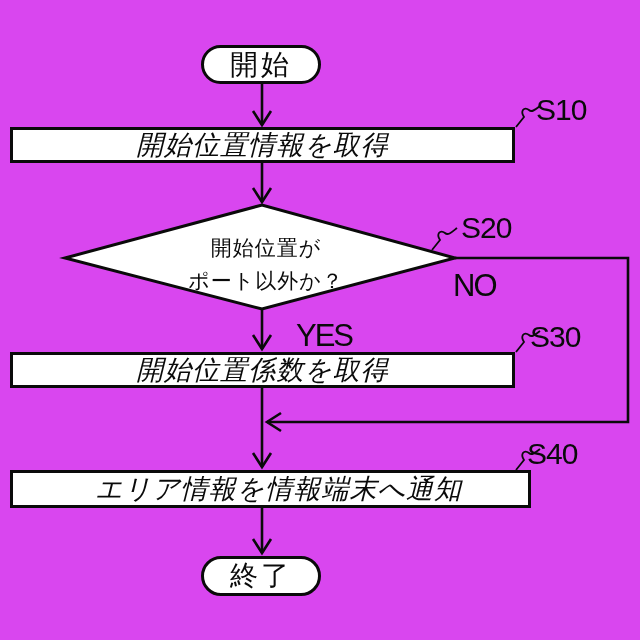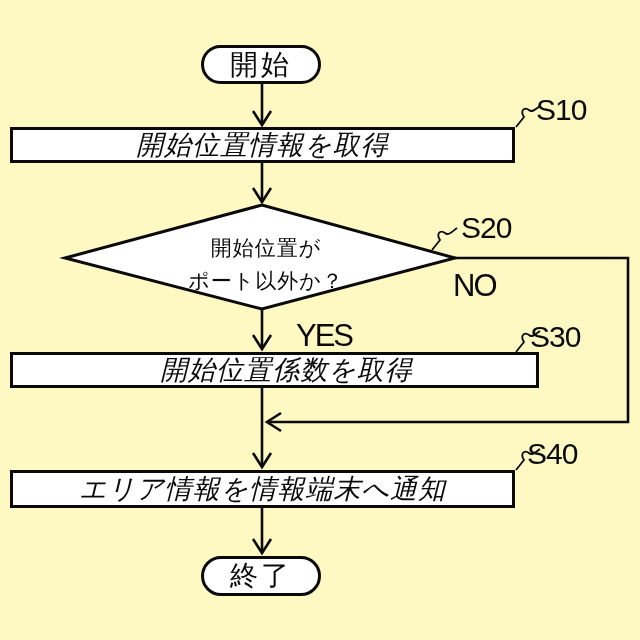--- a/index.html
+++ b/index.html
@@ -1,34 +1,34 @@
 <!DOCTYPE html>
 <html><head>
 <meta charset="utf-8">
 <style>
   html,body { margin:0; padding:0; background:#ffffff; }
   .canvas {
-    position:relative; width:640px; height:640px; background:#fef9c3;
+    position:relative; width:640px; height:640px; background:#d946ef;
     font-family:"Liberation Sans","DejaVu Sans",sans-serif; color:#0a0a0a;
     overflow:hidden;
   }
   svg.layer { position:absolute; left:0; top:0; width:640px; height:640px; }
   .shape   { stroke:#0a0a0a; stroke-width:3; fill:#ffffff; }
   .conn    { stroke:#0a0a0a; stroke-width:2.6; fill:none; }
   .arrowhead { stroke:#0a0a0a; stroke-width:2.6; fill:none; stroke-linejoin:miter; }
   .leader  { stroke:#0a0a0a; stroke-width:1.8; fill:none; }
 
   .box {
     position:absolute; left:10px; width:499px; background:#ffffff;
     border:3px solid #0a0a0a; display:flex; align-items:center; justify-content:center;
     font-size:27px; letter-spacing:1px; white-space:nowrap;font-style:italic;
   }
   .box.s10 { top:127px; height:30px; }
-  .box.s30 { top:352px; height:30px;padding-left:24px; }
-  .box.s40 { top:470px; height:32px; }
+  .box.s30 { top:352px; height:30px; }
+  .box.s40 { top:470px; height:32px;padding-left:16px; }
 
   .terminal {
     position:absolute; left:201px; width:114px; height:33px; background:#ffffff;
     border:3px solid #0a0a0a; border-radius:20px;
     display:flex; align-items:center; justify-content:center;
     font-size:28px; letter-spacing:3px; white-space:nowrap;
   }
   .terminal.start { top:45px; }
   .terminal.end   { top:556px; height:34px; }
 

